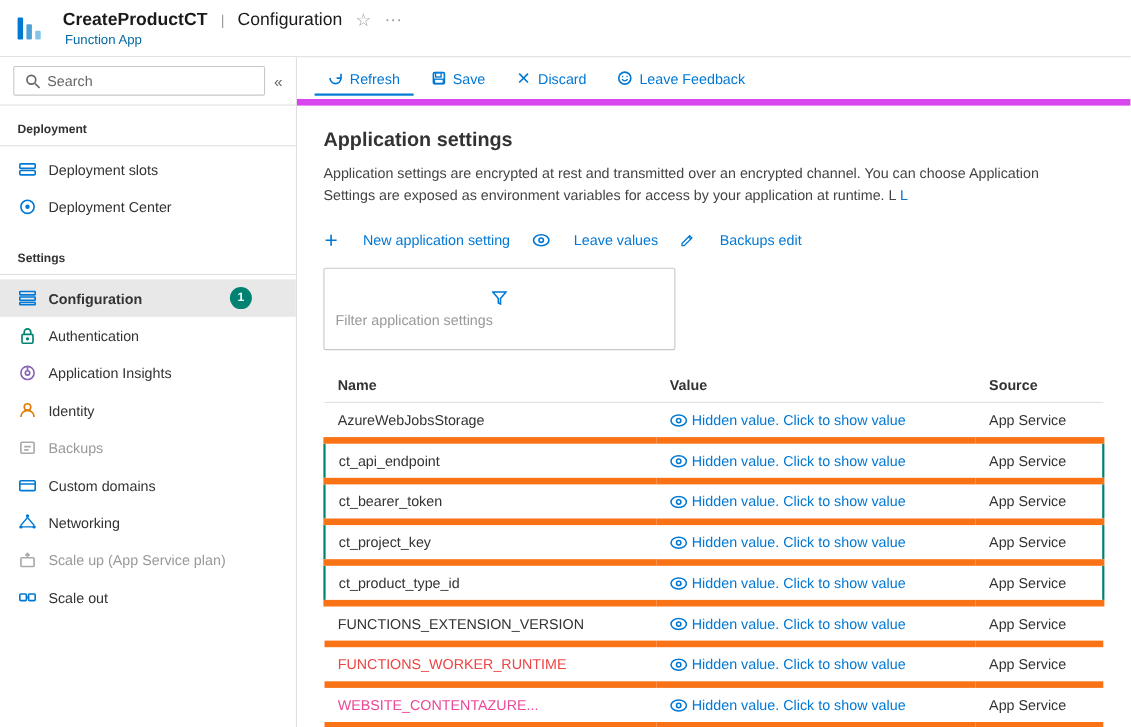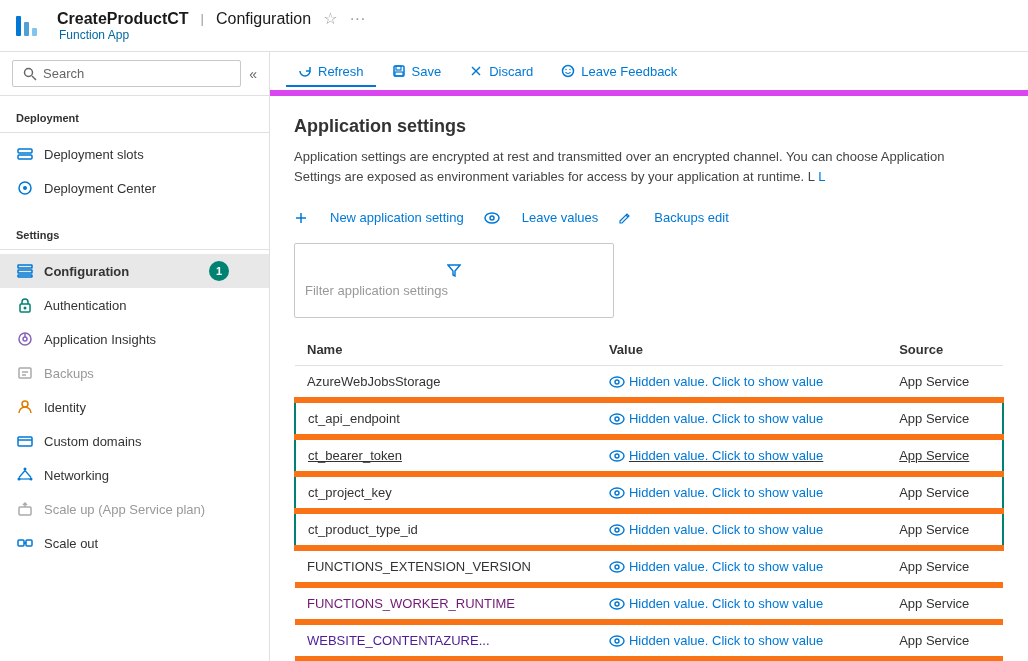--- a/index.html
+++ b/index.html
@@ -311,36 +311,36 @@
               <circle cx="8" cy="8" r="2" fill="none" stroke="#8764b8" stroke-width="1.5"></circle>
               <line x1="8" y1="2" x2="8" y2="6" stroke="#8764b8" stroke-width="1.5"></line>
             </svg>
           </div>
           <span class="sidebar-item-label">Application Insights</span>
         </div>
 
         <div class="sidebar-item">
           <div class="sidebar-item-icon">
             <svg width="16" height="16" viewBox="0 0 16 16">
+              <circle cx="8" cy="5" r="3" fill="none" stroke="#e17b00" stroke-width="1.5"></circle>
+              <path d="M2 14c0-3.3 2.7-6 6-6s6 2.7 6 6" fill="none" stroke="#e17b00" stroke-width="1.5"></path>
+            </svg>
+          </div>
+          <span class="sidebar-item-label">Identity</span>
+        </div>
+
+        <div class="sidebar-item">
+          <div class="sidebar-item-icon">
+            <svg width="16" height="16" viewBox="0 0 16 16">
               <rect x="2" y="3" width="12" height="10" rx="1" fill="none" stroke="#aaa" stroke-width="1.5"></rect>
               <line x1="5" y1="7" x2="11" y2="7" stroke="#aaa" stroke-width="1.5"></line>
               <line x1="5" y1="10" x2="9" y2="10" stroke="#aaa" stroke-width="1.5"></line>
             </svg>
           </div>
           <span class="sidebar-item-label" style="color:#999;">Backups</span>
-        </div>
-
-        <div class="sidebar-item">
-          <div class="sidebar-item-icon">
-            <svg width="16" height="16" viewBox="0 0 16 16">
-              <circle cx="8" cy="5" r="3" fill="none" stroke="#e17b00" stroke-width="1.5"></circle>
-              <path d="M2 14c0-3.3 2.7-6 6-6s6 2.7 6 6" fill="none" stroke="#e17b00" stroke-width="1.5"></path>
-            </svg>
-          </div>
-          <span class="sidebar-item-label">Identity</span>
         </div>
 
         <div class="sidebar-item">
           <div class="sidebar-item-icon">
             <svg width="16" height="16" viewBox="0 0 16 16">
               <rect x="1" y="4" width="14" height="9" rx="1" fill="none" stroke="#0078d4" stroke-width="1.5"></rect>
               <line x1="1" y1="7" x2="15" y2="7" stroke="#0078d4" stroke-width="1.5"></line>
             </svg>
           </div>
           <span class="sidebar-item-label">Custom domains</span>
@@ -482,21 +482,21 @@
               <tr style="border-left: 2px solid rgb(0, 130, 114); border-right: 2px solid rgb(0, 130, 114); border-top: 2px solid rgb(0, 130, 114);">
                 <td style="color: rgb(51, 51, 51);">ct_api_endpoint</td>
                 <td>
                   <a href="#" class="hidden-value-link"><svg width="16" height="12" viewBox="0 0 16 12">
                       <ellipse cx="8" cy="6" rx="7" ry="5" fill="none" stroke="#0078d4" stroke-width="1.4"></ellipse>
                       <circle cx="8" cy="6" r="2" fill="none" stroke="#0078d4" stroke-width="1.4"></circle>
                     </svg> Hidden value. Click to show value</a>
                 </td>
                 <td class="source-text">App Service</td>
               </tr>
-              <tr style="border-left: 2px solid rgb(0, 130, 114); border-right: 2px solid rgb(0, 130, 114); text-decoration: underline;">
+              <tr style="border-left: 2px solid rgb(0, 130, 114); border-right: 2px solid rgb(0, 130, 114);">
                 <td style="color: rgb(51, 51, 51);">ct_bearer_token</td>
                 <td>
                   <a href="#" class="hidden-value-link"><svg width="16" height="12" viewBox="0 0 16 12">
                       <ellipse cx="8" cy="6" rx="7" ry="5" fill="none" stroke="#0078d4" stroke-width="1.4"></ellipse>
                       <circle cx="8" cy="6" r="2" fill="none" stroke="#0078d4" stroke-width="1.4"></circle>
                     </svg> Hidden value. Click to show value</a>
                 </td>
                 <td class="source-text">App Service</td>
               </tr>
               <tr style="border-left: 2px solid rgb(0, 130, 114); border-right: 2px solid rgb(0, 130, 114); border-bottom: 2px solid rgb(0, 130, 114);">
@@ -523,31 +523,31 @@
                 <td style="color: rgb(51, 51, 51);">FUNCTIONS_EXTENSION_VERSION</td>
                 <td>
                   <a href="#" class="hidden-value-link"><svg width="16" height="12" viewBox="0 0 16 12">
                       <ellipse cx="8" cy="6" rx="7" ry="5" fill="none" stroke="#0078d4" stroke-width="1.4"></ellipse>
                       <circle cx="8" cy="6" r="2" fill="none" stroke="#0078d4" stroke-width="1.4"></circle>
                     </svg> Hidden value. Click to show value</a>
                 </td>
                 <td class="source-text">App Service</td>
               </tr>
               <tr>
-                <td style="color: #701a75;">FUNCTIONS_WORKER_RUNTIME</td>
+                <td style="color: #ef4444;">FUNCTIONS_WORKER_RUNTIME</td>
                 <td>
                   <a href="#" class="hidden-value-link"><svg width="16" height="12" viewBox="0 0 16 12">
                       <ellipse cx="8" cy="6" rx="7" ry="5" fill="none" stroke="#0078d4" stroke-width="1.4"></ellipse>
                       <circle cx="8" cy="6" r="2" fill="none" stroke="#0078d4" stroke-width="1.4"></circle>
                     </svg> Hidden value. Click to show value</a>
                 </td>
                 <td class="source-text">App Service</td>
               </tr>
               <tr>
-                <td style="color: #4c1d95;">WEBSITE_CONTENTAZURE...</td>
+                <td style="color: #ec4899;">WEBSITE_CONTENTAZURE...</td>
                 <td>
                   <a href="#" class="hidden-value-link"><svg width="16" height="12" viewBox="0 0 16 12">
                       <ellipse cx="8" cy="6" rx="7" ry="5" fill="none" stroke="#0078d4" stroke-width="1.4"></ellipse>
                       <circle cx="8" cy="6" r="2" fill="none" stroke="#0078d4" stroke-width="1.4"></circle>
                     </svg> Hidden value. Click to show value</a>
                 </td>
                 <td class="source-text">App Service</td>
               </tr>
             </tbody>
         </table>

